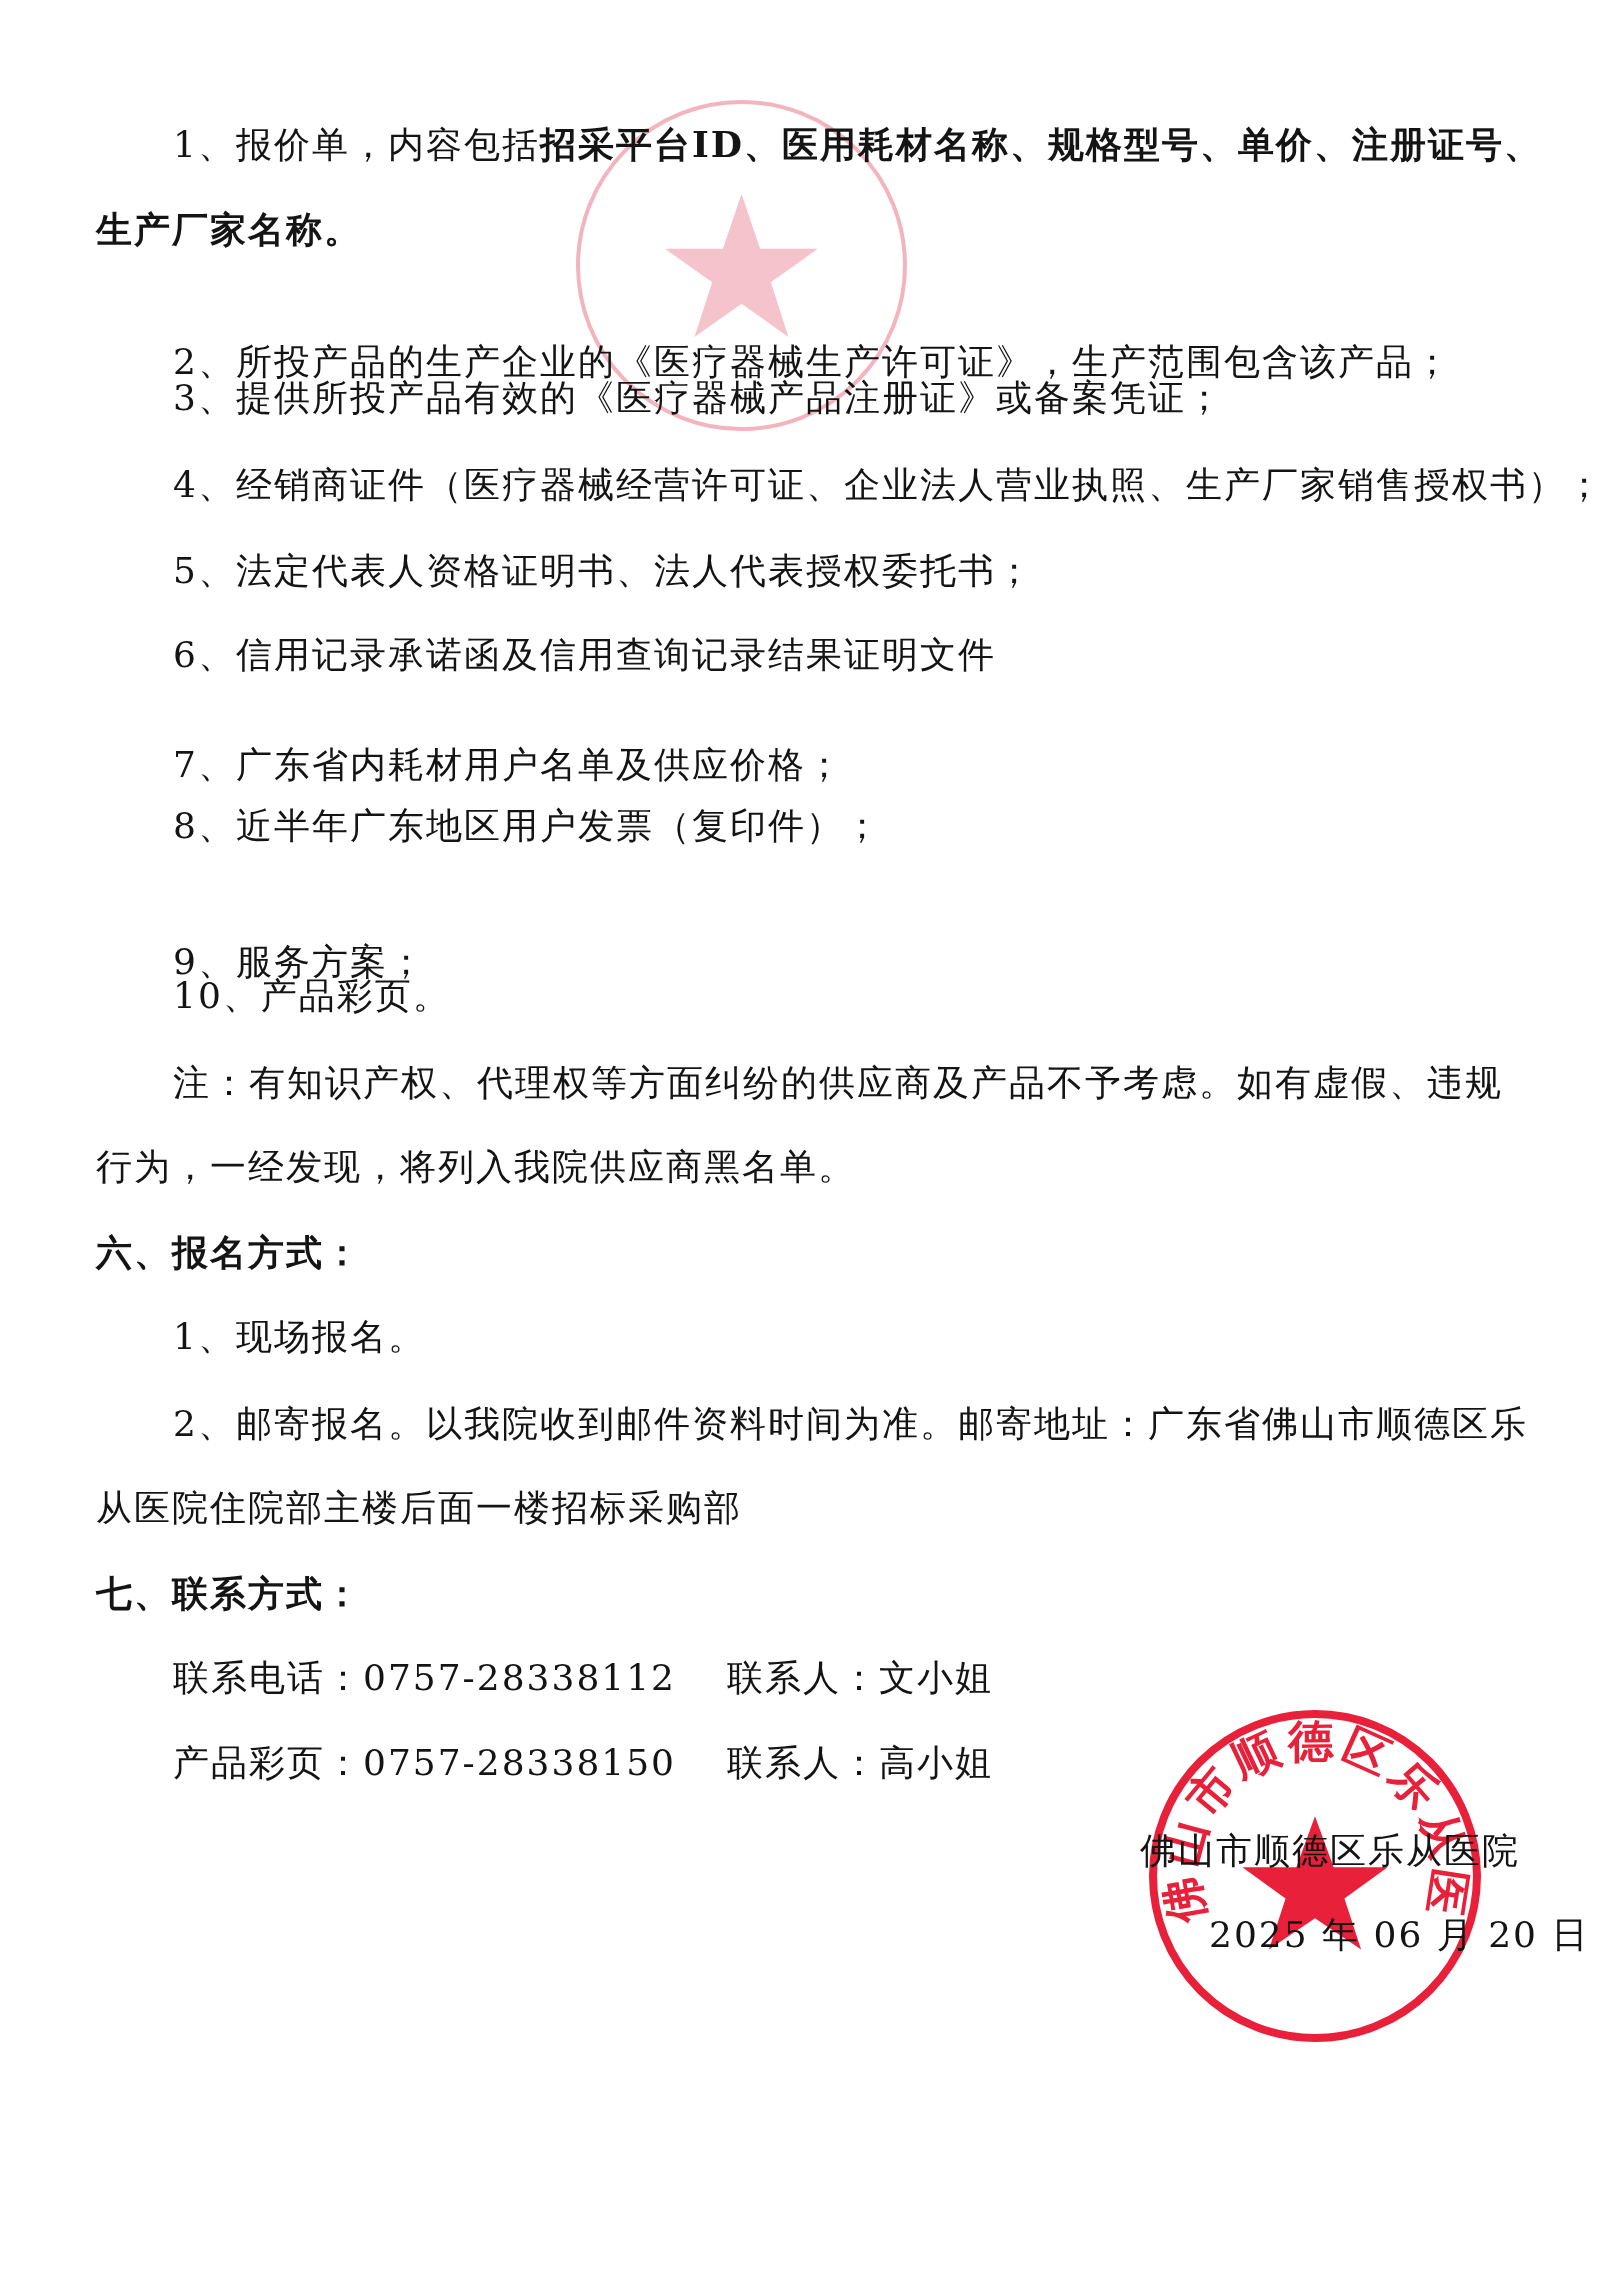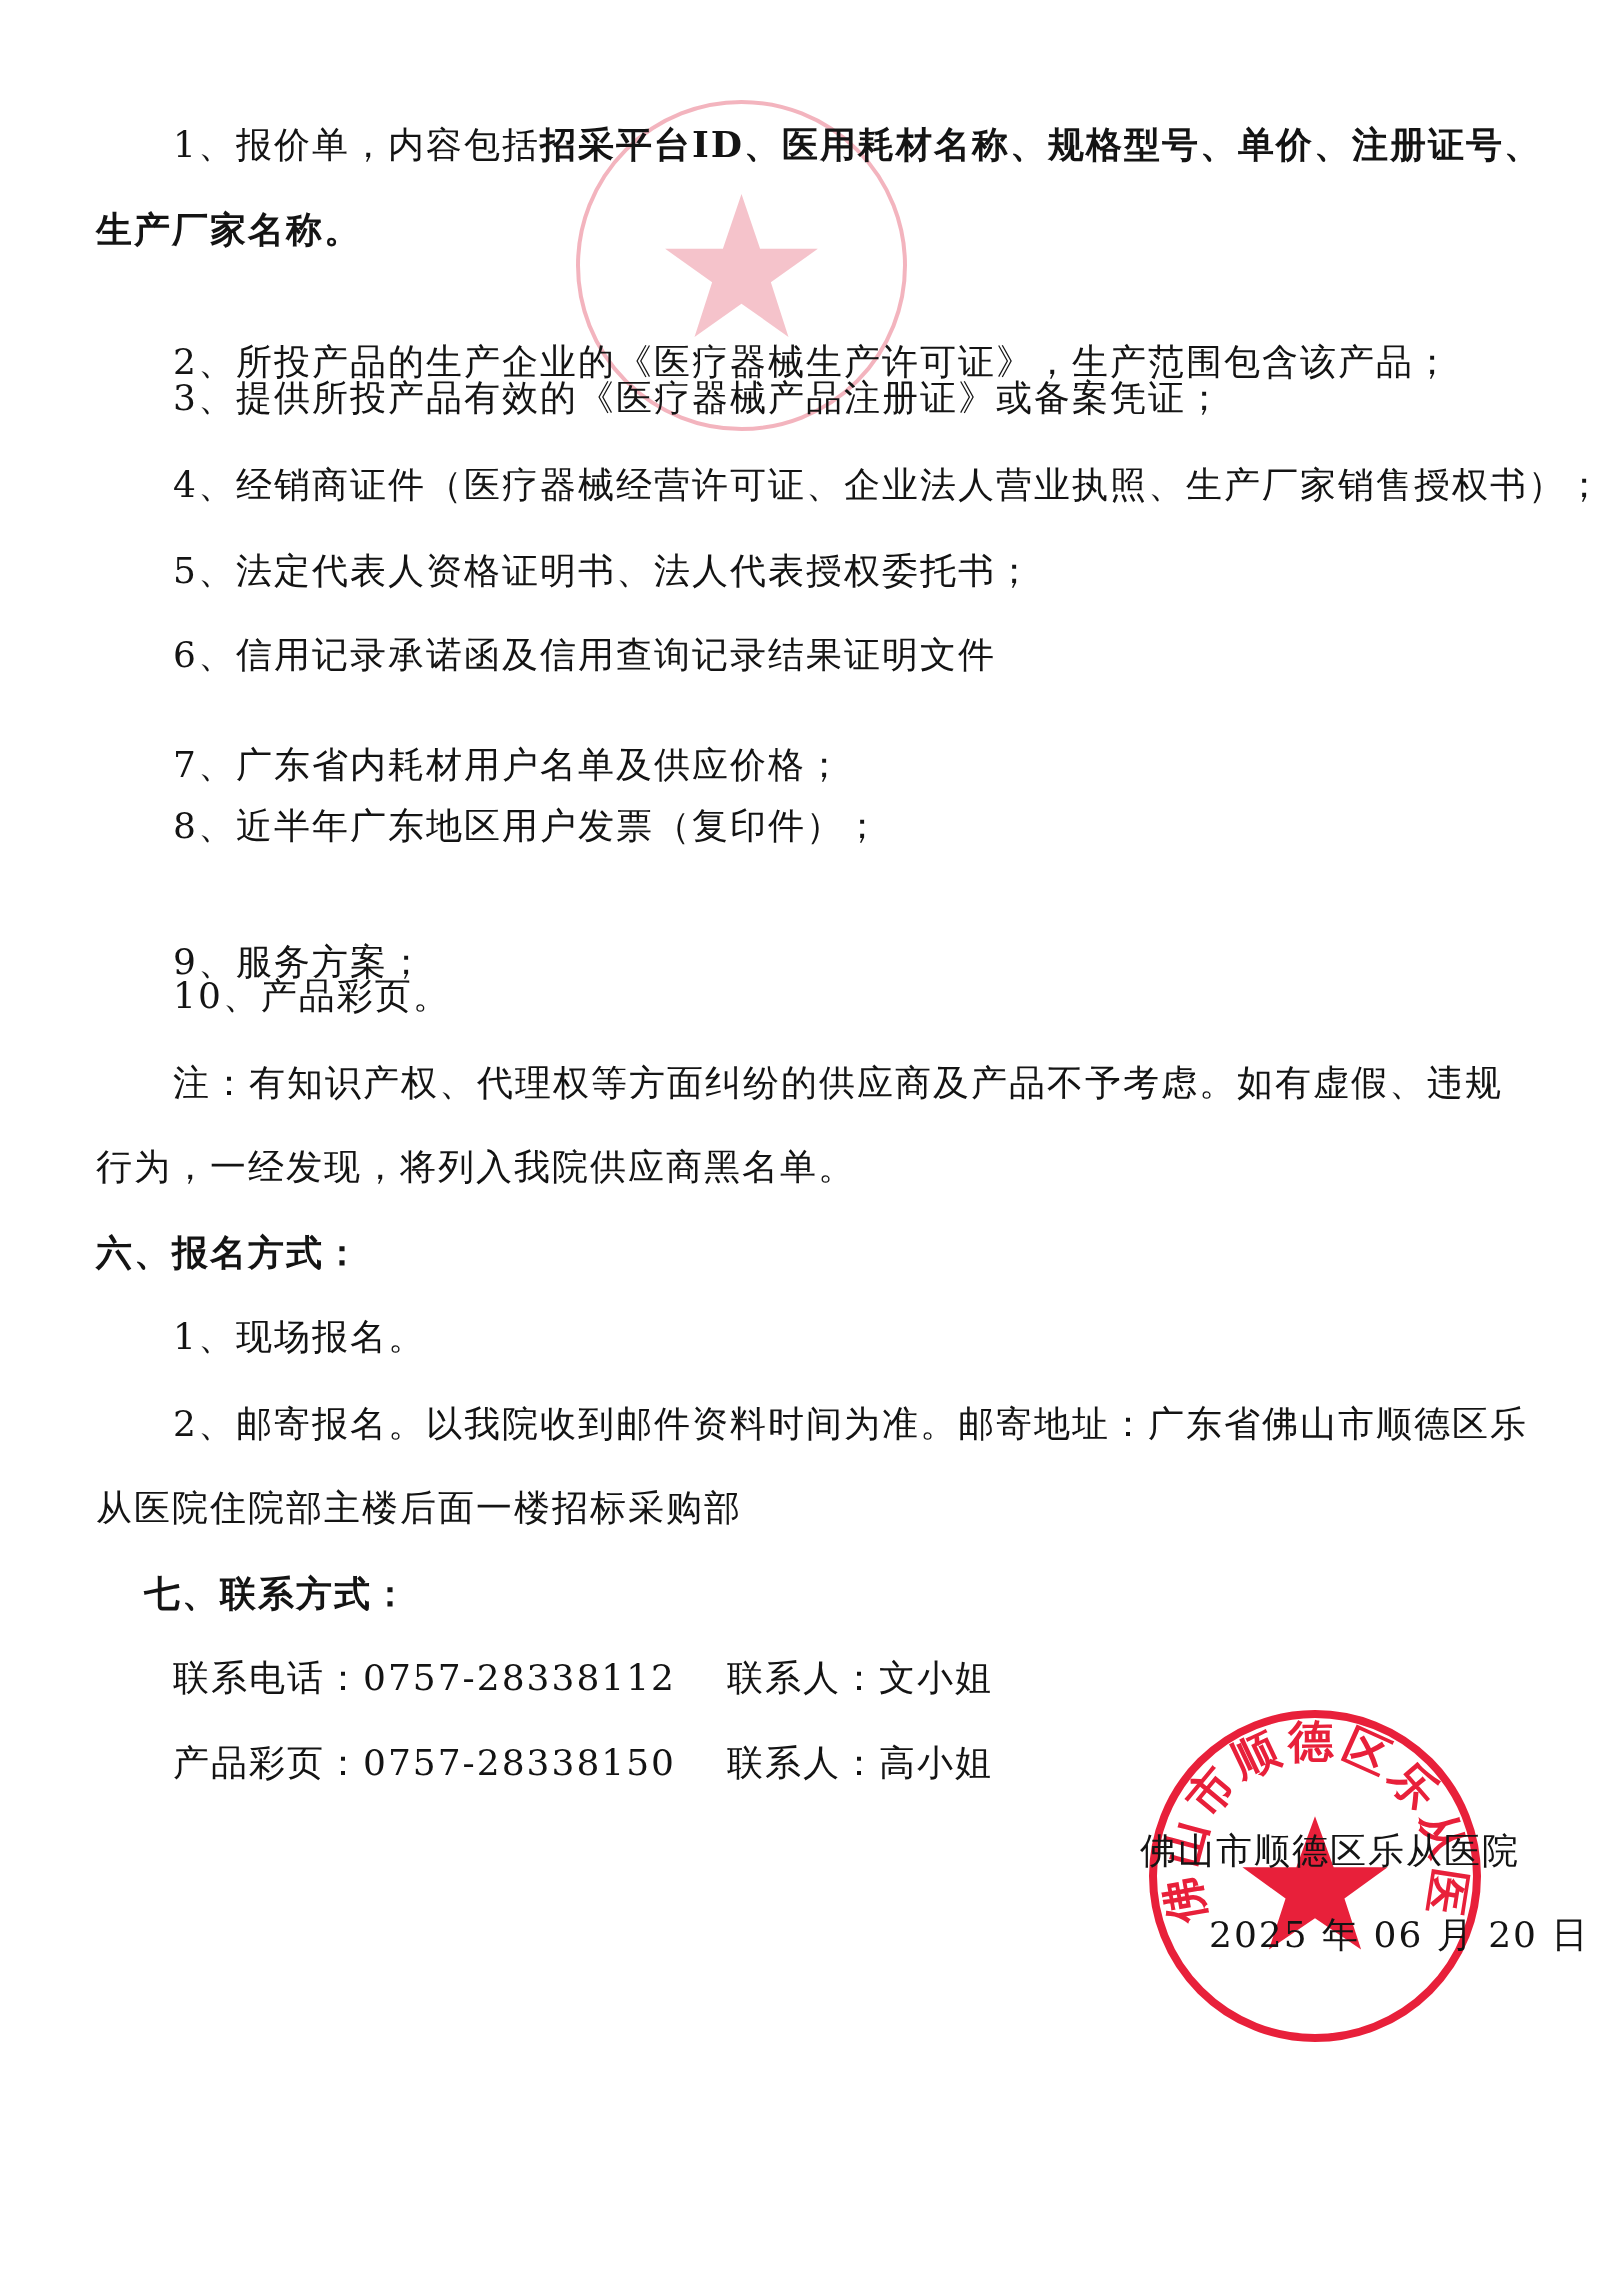--- a/index.html
+++ b/index.html
@@ -56,21 +56,21 @@
 <div class="line ind" style="top:974px;">10、产品彩页。</div>
 
 <div class="line ind" style="top:1061px;">注：有知识产权、代理权等方面纠纷的供应商及产品不予考虑。如有虚假、违规</div>
 <div class="line noind" style="top:1145px;">行为，一经发现，将列入我院供应商黑名单。</div>
 
 <div class="line noind bold" style="top:1231px;">六、报名方式：</div>
 <div class="line ind" style="top:1315px;">1、现场报名。</div>
 <div class="line ind" style="top:1402px;">2、邮寄报名。以我院收到邮件资料时间为准。邮寄地址：广东省佛山市顺德区乐</div>
 <div class="line noind" style="top:1486px;">从医院住院部主楼后面一楼招标采购部</div>
 
-<div class="line noind bold" style="top:1572px;margin-left:48px;">七、联系方式：</div>
+<div class="line noind bold" style="top:1572px;">七、联系方式：</div>
 
 <div class="line ind" style="top:1656px;">
   <span>联系电话：</span><span class="contact-value">0757-28338112</span><span class="gap"></span><span>联系人：</span><span>文小姐</span>
 </div>
 <div class="line ind" style="top:1741px;">
   <span>产品彩页：</span><span class="contact-value">0757-28338150</span><span class="gap"></span><span>联系人：</span><span>高小姐</span>
 </div>
 
 <div class="stamp stamp-bottom">
   <svg width="316" height="316" viewBox="0 0 322 322">

